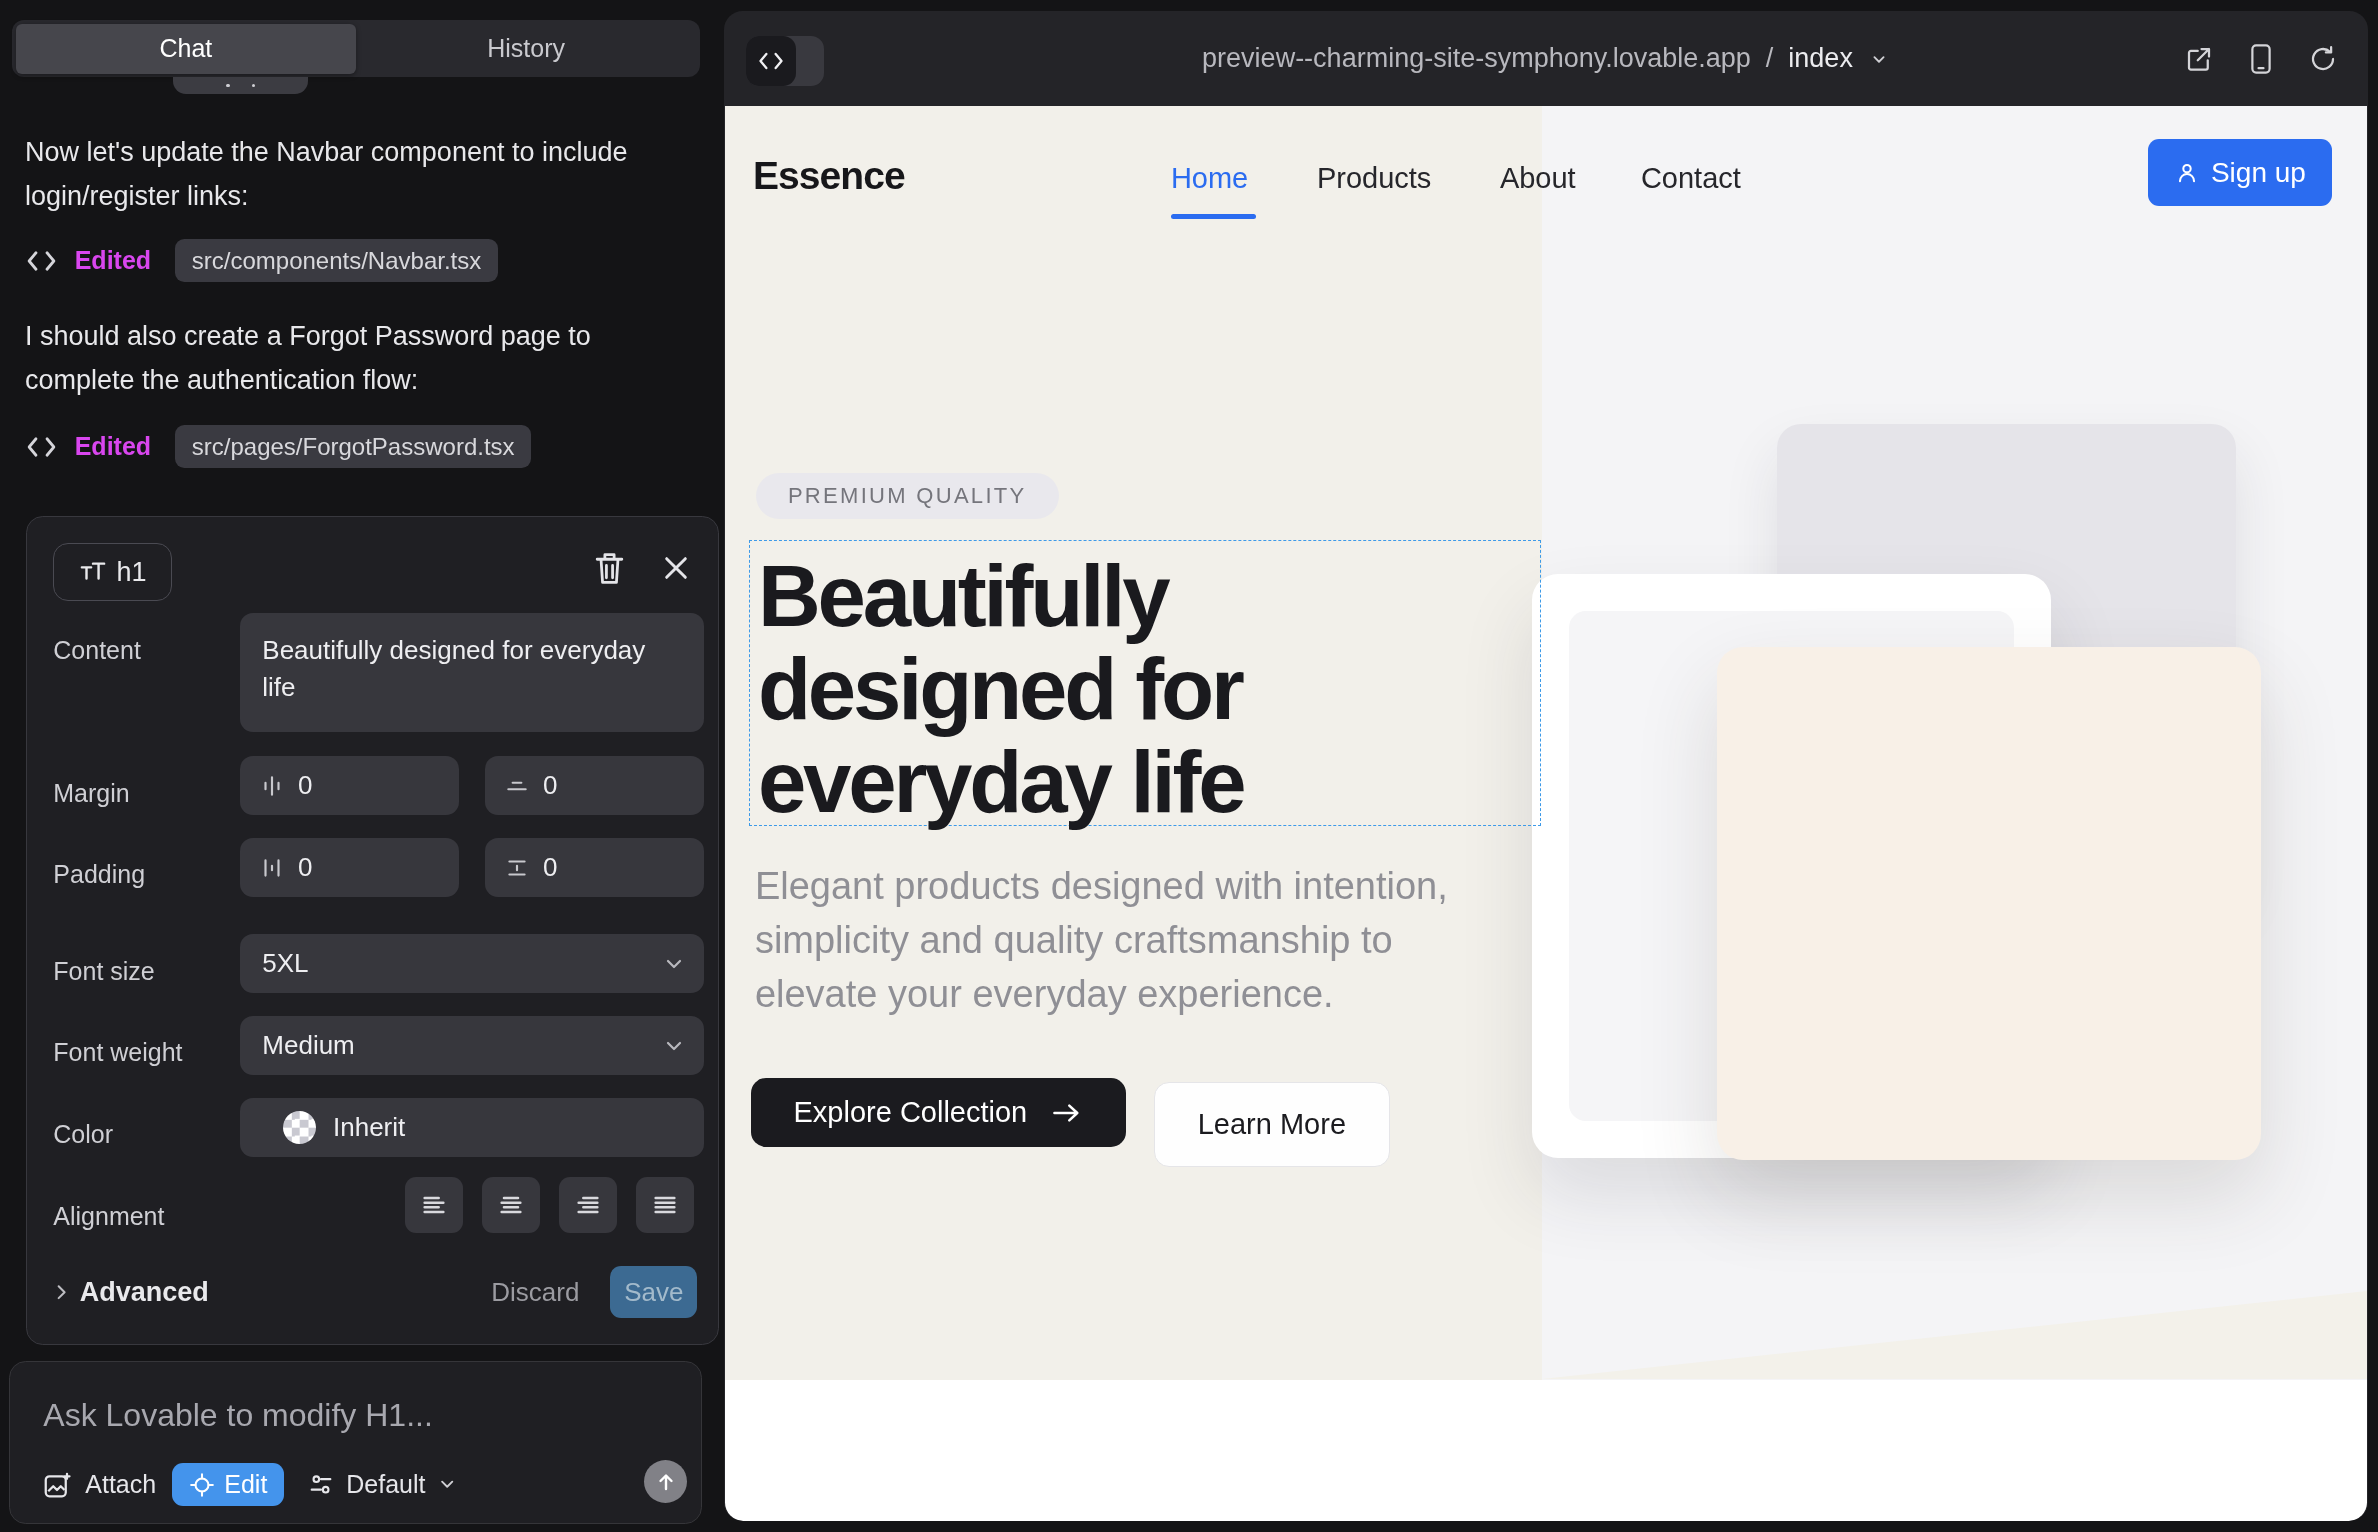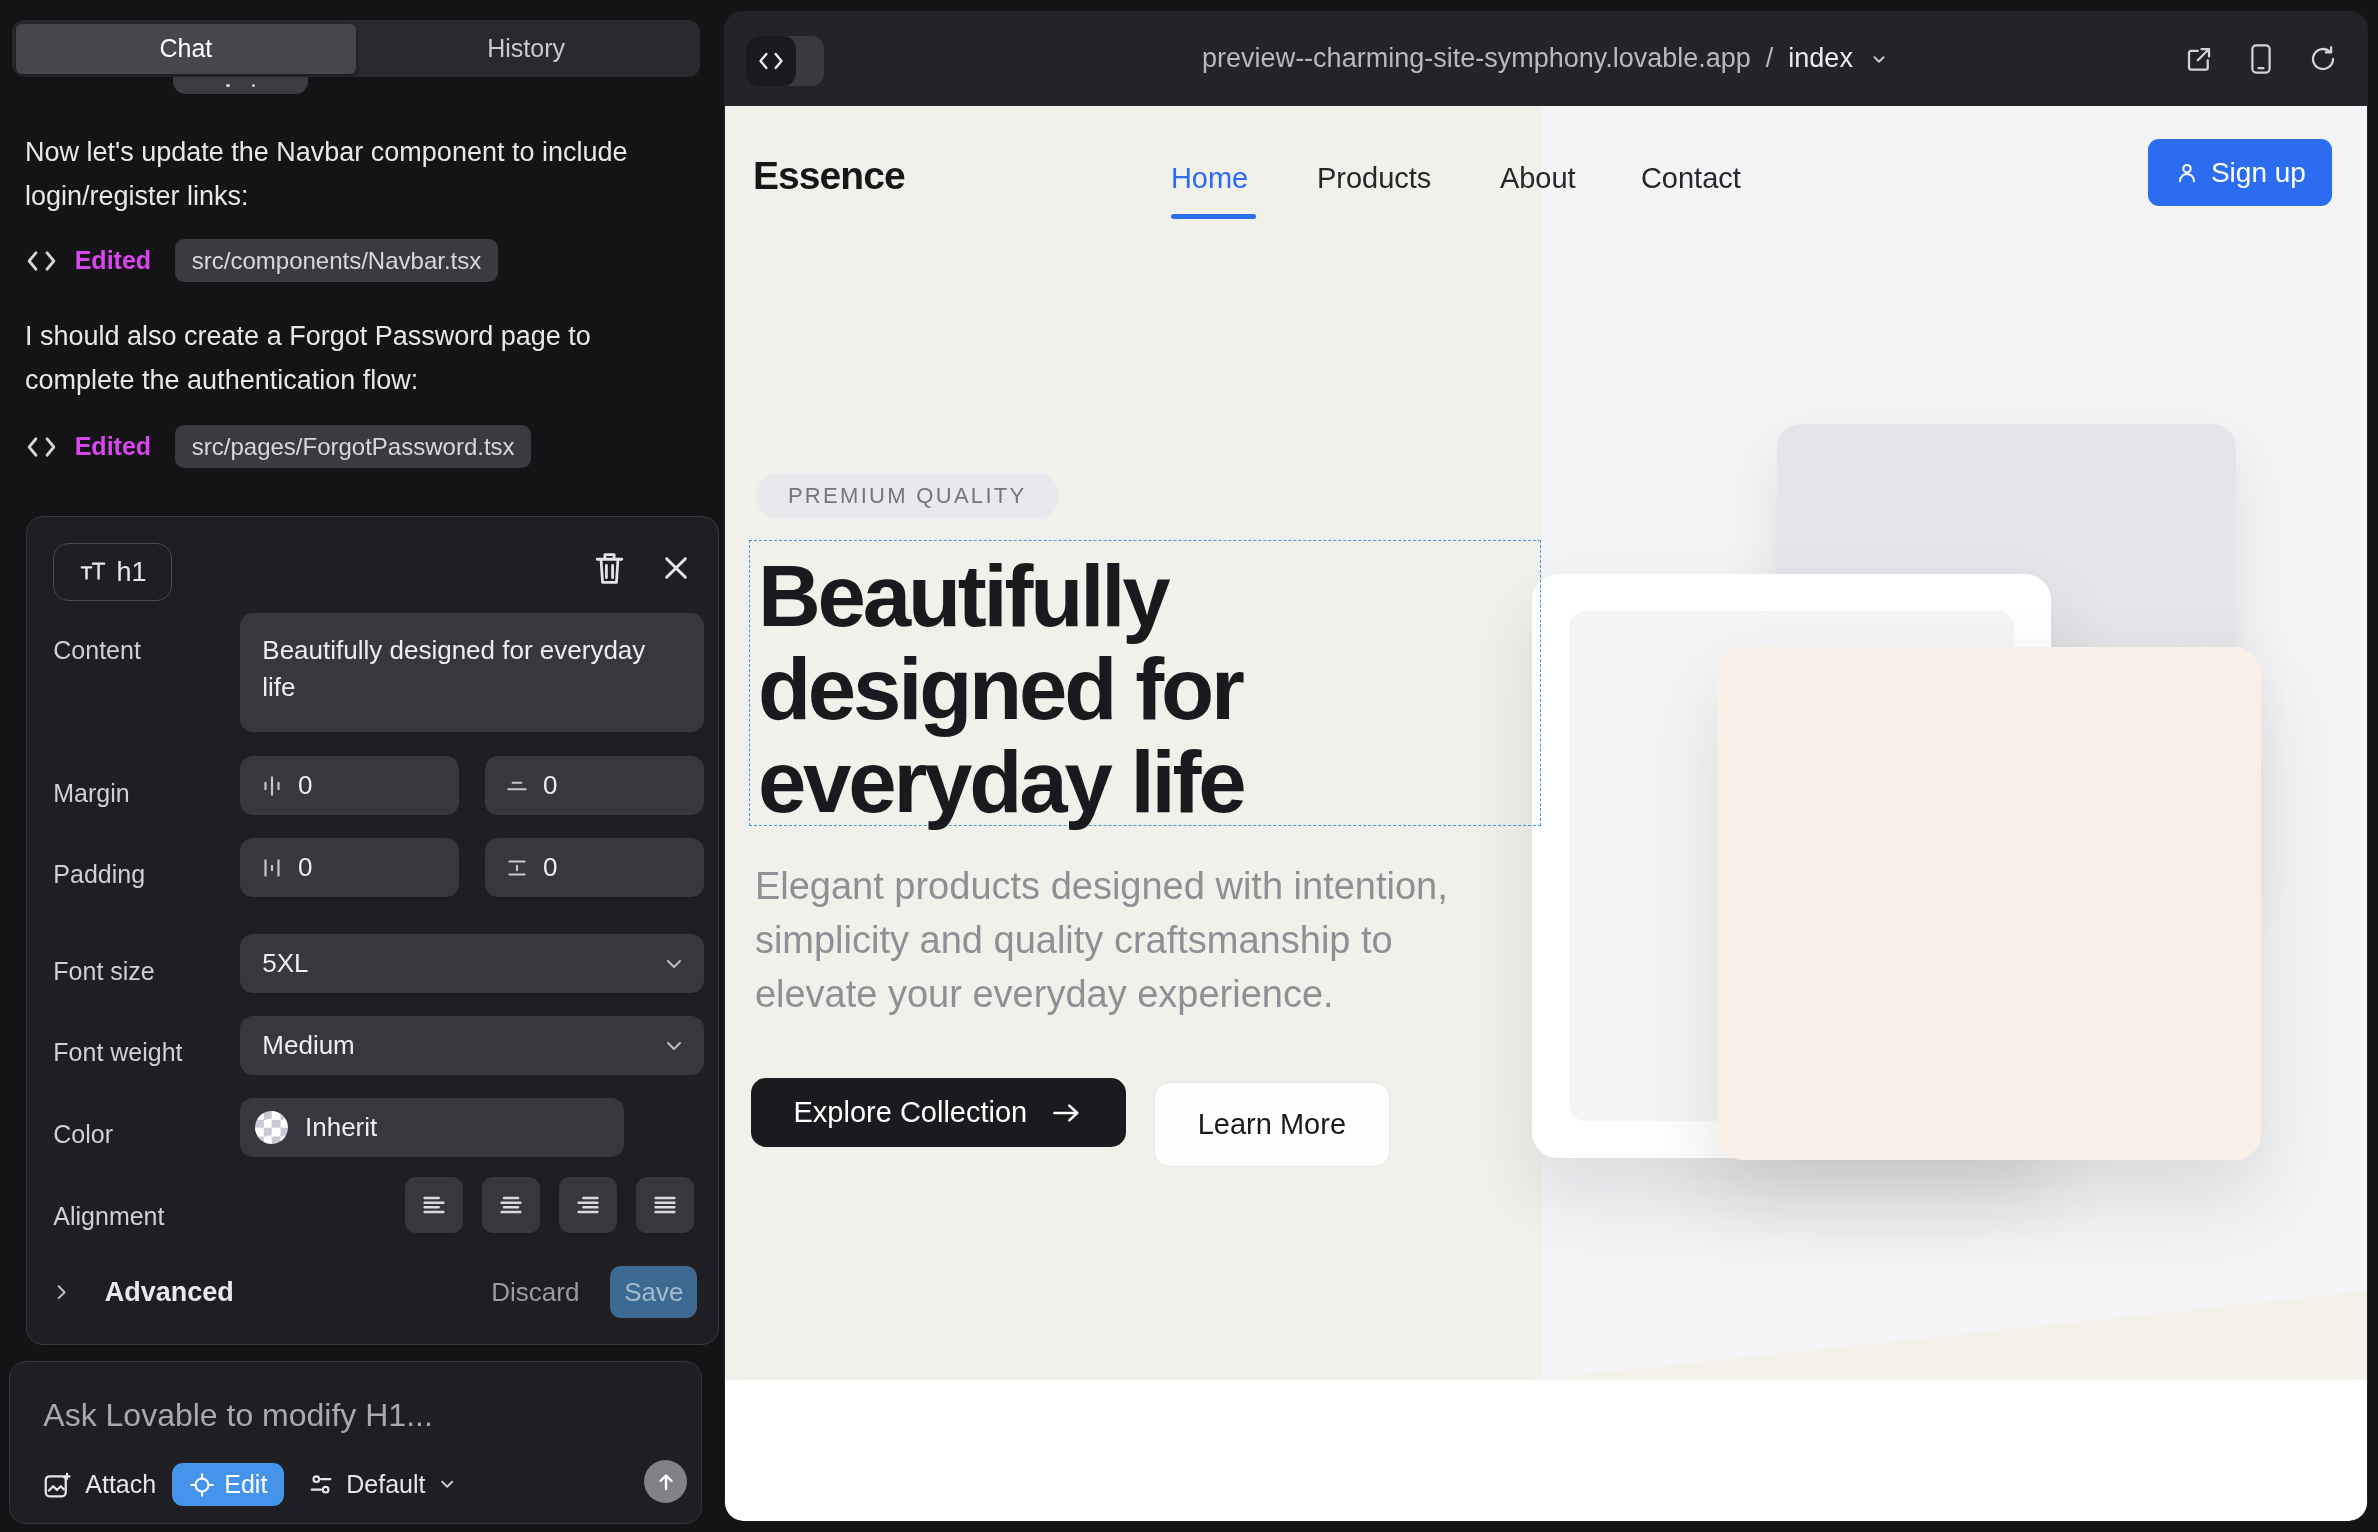--- a/index.html
+++ b/index.html
@@ -185,21 +185,21 @@
     <div class="abs field" style="left:213px;top:499px;width:464px;height:59px;">
       <span style="margin-left:22px;">Medium</span>
       <span class="selchev">
         <svg width="24" height="24" viewBox="0 0 24 24">
             <path d="M6 9l6 6 6-6" fill="none" stroke="#b8b8be" stroke-width="2.2" stroke-linecap="round" stroke-linejoin="round"></path>
           </svg>
       </span>
     </div>
 
     <div class="abs rowlabel" style="left:26px;top:603px;">Color</div>
-    <div class="abs field" style="left:213px;top:581px;width:384px;height:59px;">
+    <div class="abs field" style="left:213px;top:581px;width:464px;height:59px;padding-left:28px;">
       <span class="swatch"></span>
       <span>Inherit</span>
     </div>
 
     <div class="abs rowlabel" style="left:26px;top:685px;">Alignment</div>
     <div class="abs alignbtn" style="left:378px;top:660px;">
       <svg width="30" height="28" viewBox="0 0 24 24">
           <path d="M4 6h12M4 10h16M4 14h12M4 18h16" stroke="#d9d9de" stroke-width="2.2" stroke-linecap="round"></path>
         </svg>
     </div>
@@ -212,21 +212,21 @@
       <svg width="30" height="28" viewBox="0 0 24 24">
           <path d="M8 6h12M4 10h16M8 14h12M4 18h16" stroke="#d9d9de" stroke-width="2.2" stroke-linecap="round"></path>
         </svg>
     </div>
     <div class="abs alignbtn" style="left:609px;top:660px;">
       <svg width="30" height="28" viewBox="0 0 24 24">
           <path d="M4 6h16M4 10h16M4 14h16M4 18h16" stroke="#d9d9de" stroke-width="2.2" stroke-linecap="round"></path>
         </svg>
     </div>
 
-    <div class="abs" style="left:24px;top:749px;height:52px;display:flex;align-items:center;gap:33px;">
+    <div class="abs" style="left:24px;top:749px;height:52px;display:flex;align-items:center;gap:8px;">
       <svg width="20.4" height="20.4" viewBox="0 0 24 24">
           <path d="M9 5l7 7-7 7" fill="none" stroke="#bdbdc2" stroke-width="2.4" stroke-linecap="round" stroke-linejoin="round"></path>
         </svg>
       <span style="font-size:27px;font-weight:bold;color:#e9e9ec;">Advanced</span>
     </div>
     <div class="abs discard">Discard</div>
     <div class="abs savebtn">Save</div>
   </div>
 
   <div class="abs composer">

